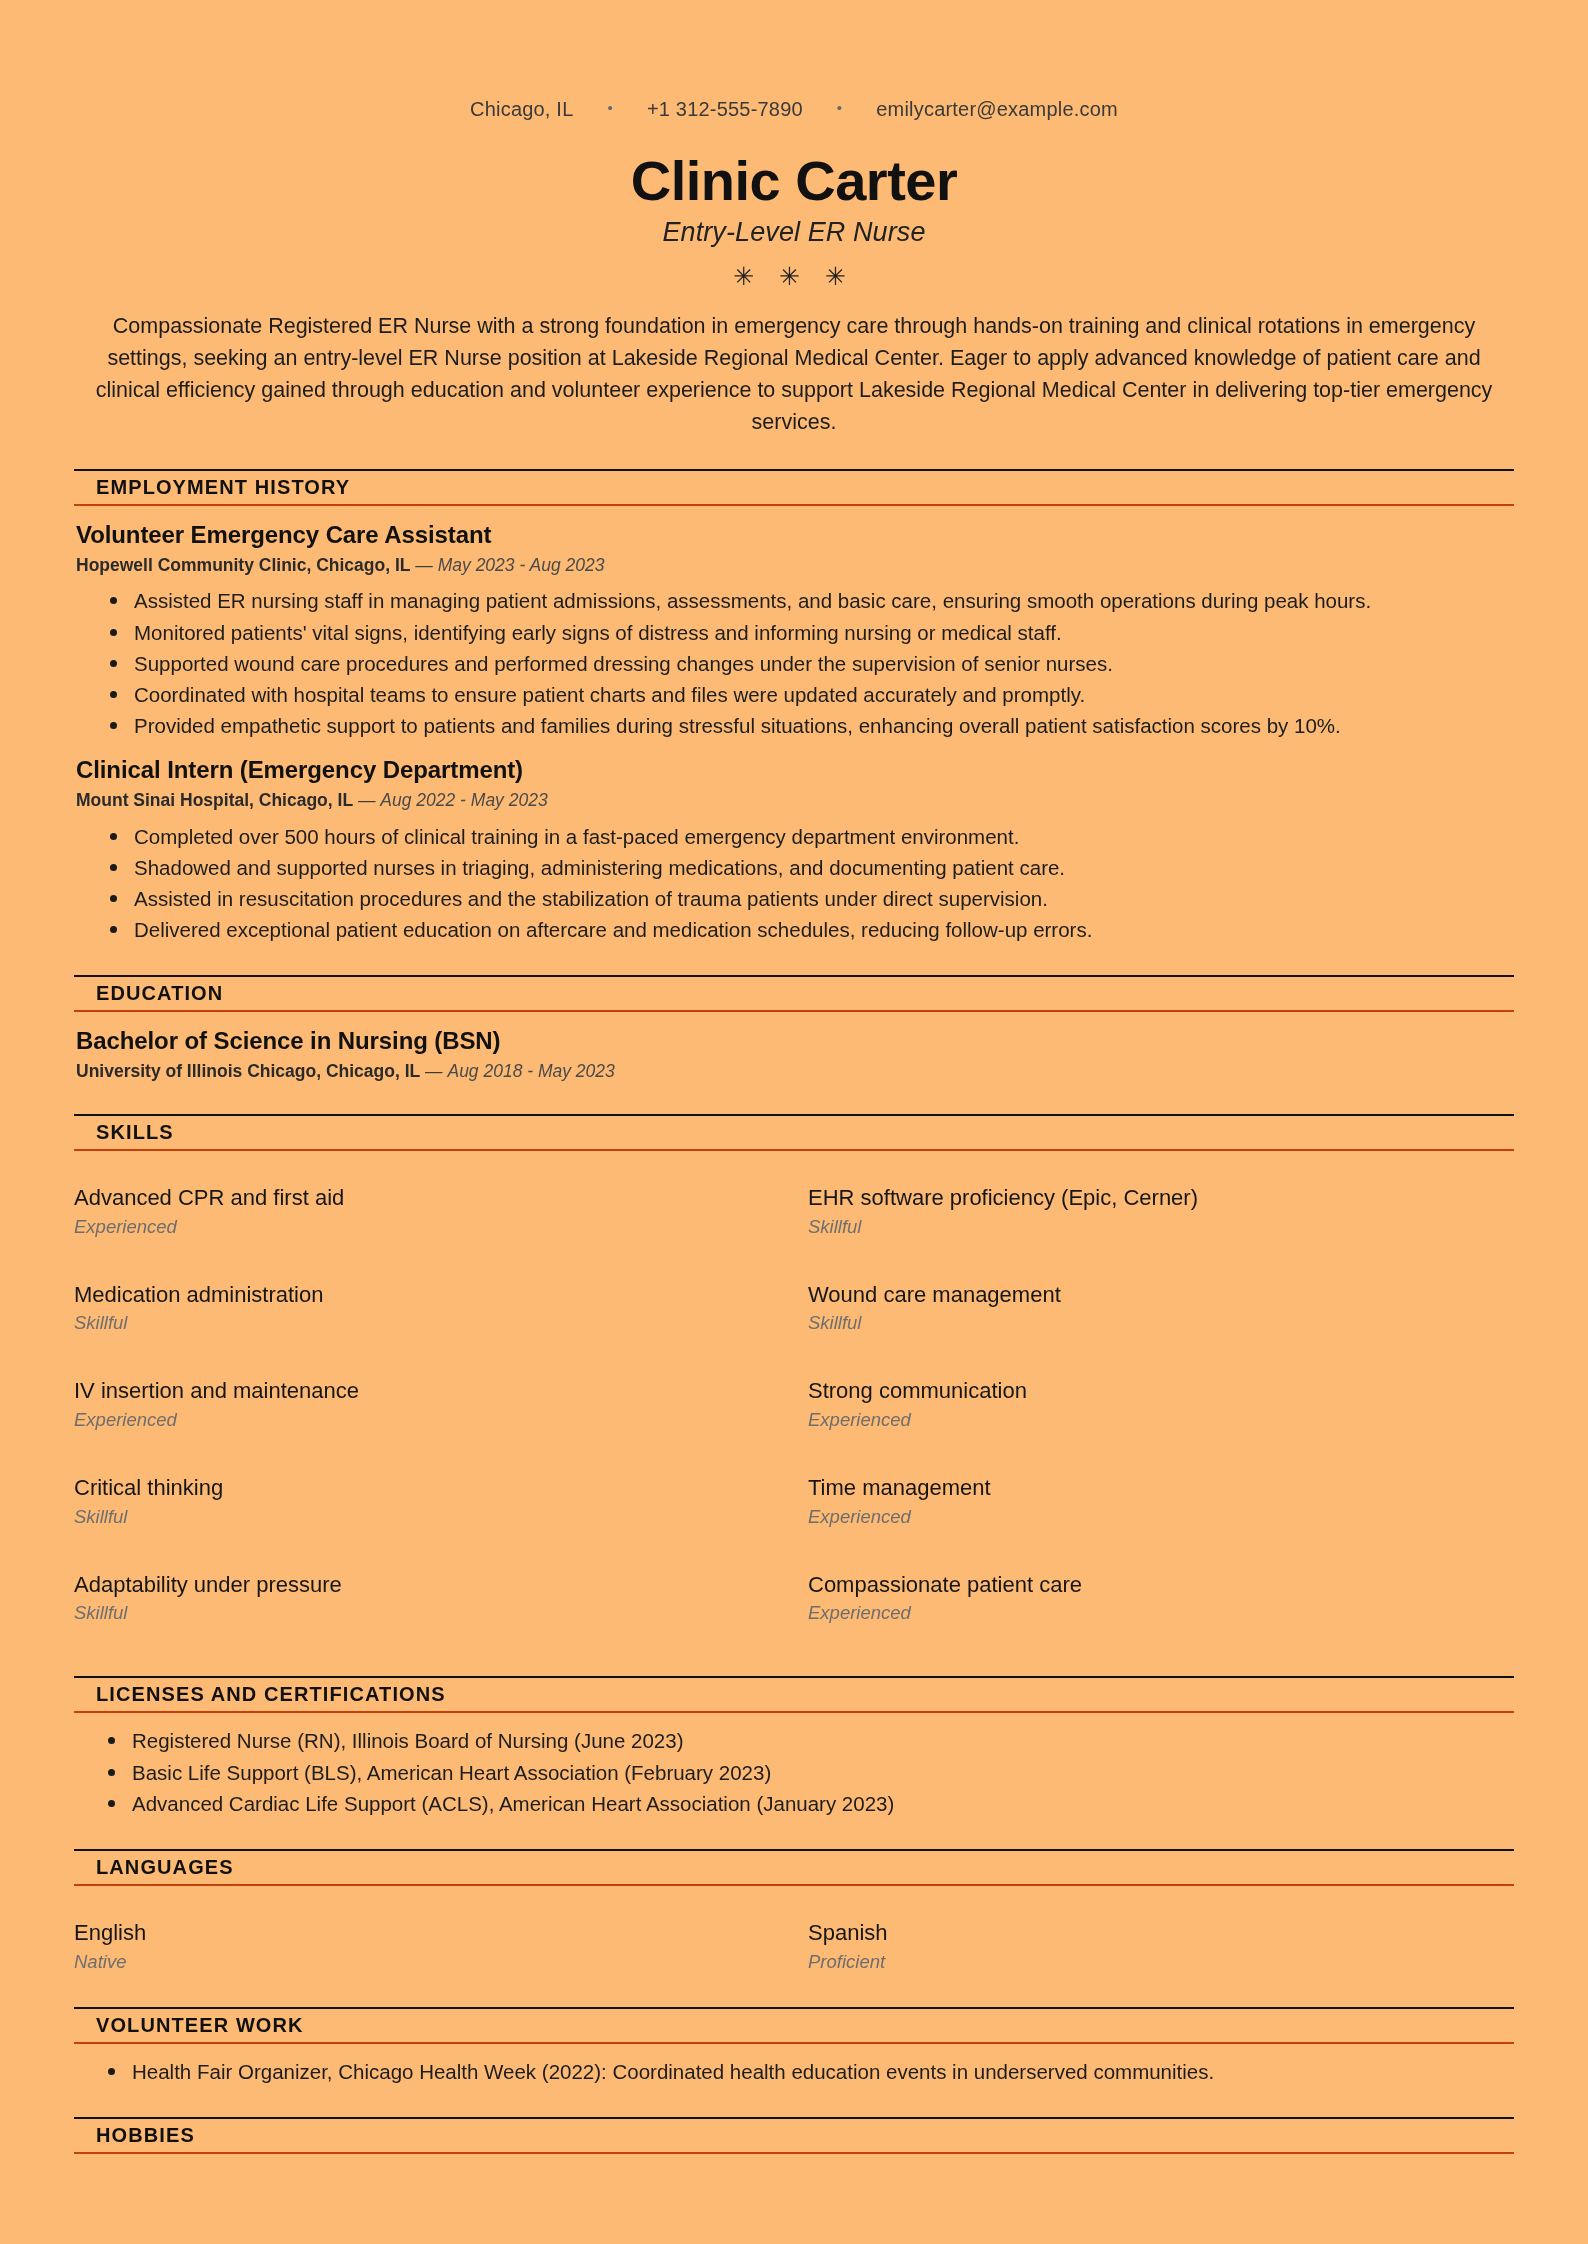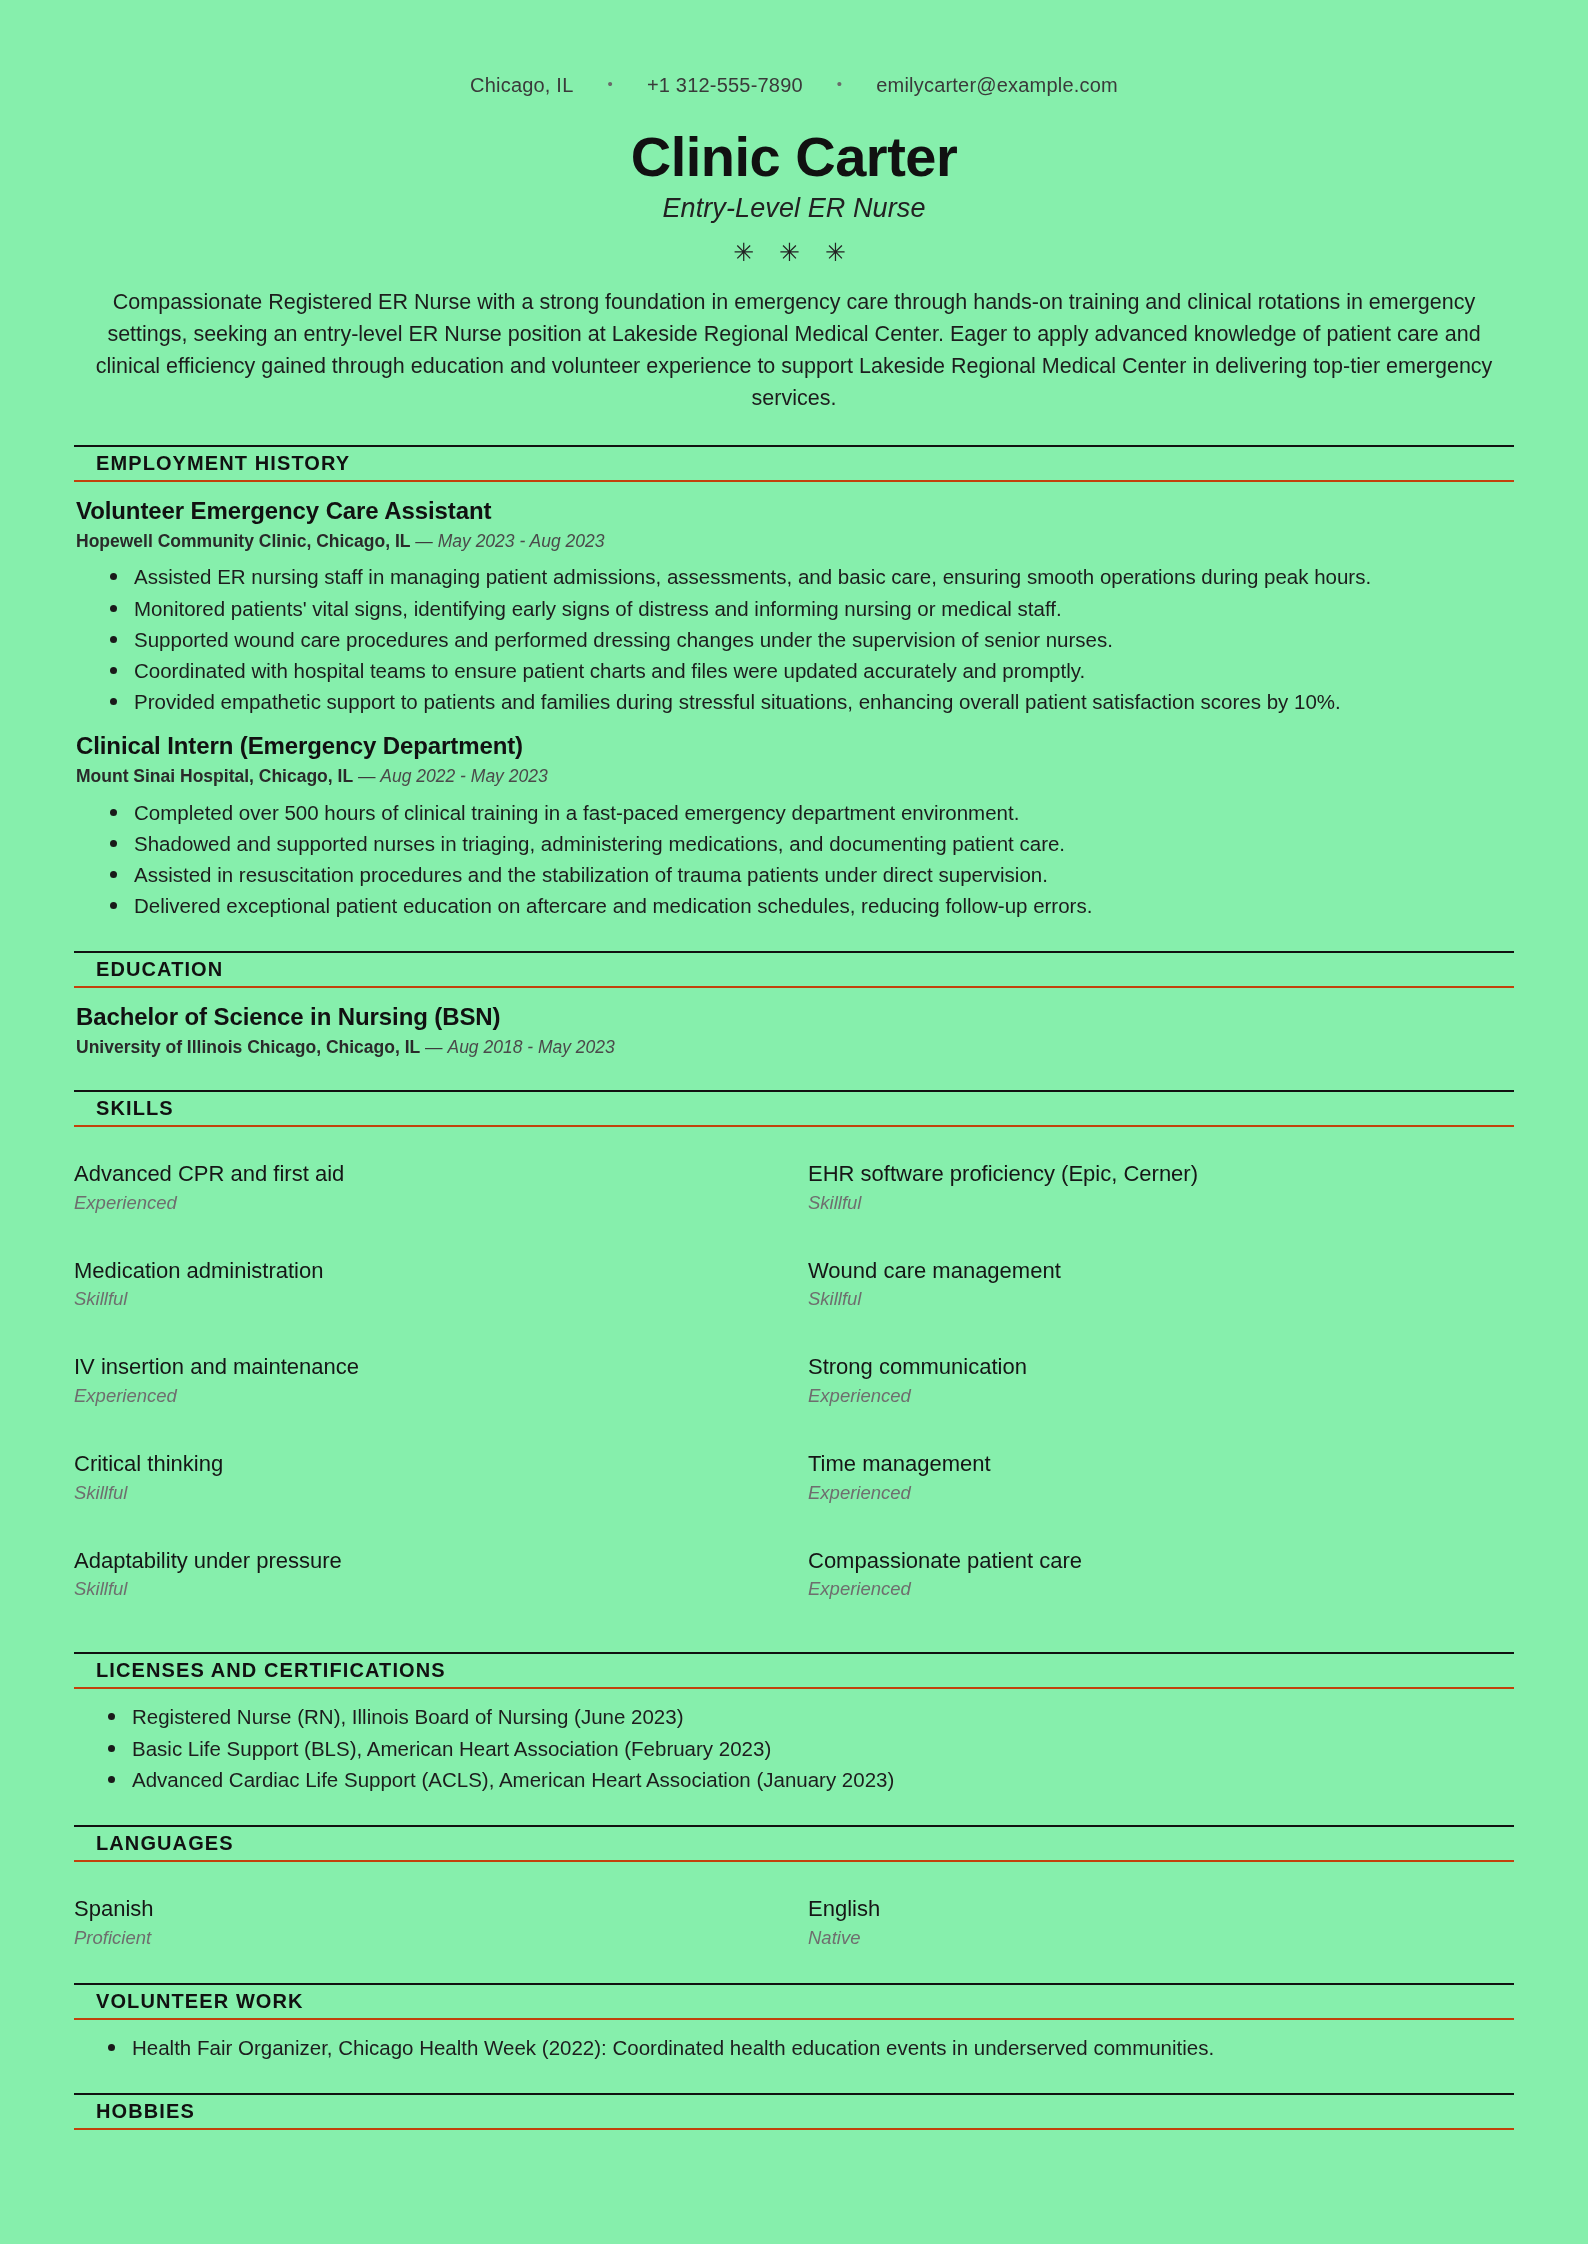--- a/index.html
+++ b/index.html
@@ -7,22 +7,22 @@
   body {
     width: 1588px;
     background: #ffffff;
     font-family: "Liberation Sans", sans-serif;
     color: #1a1a1a;
     -webkit-font-smoothing: antialiased;
   }
   .page {
     width: 1588px;
     min-height: 2244px;
-    background: #86efac;
-    padding: 64px 74px 60px 74px;
+    background: #fdba74;
+    padding: 88px 74px 60px 74px;
   }
 
   
   .contact-line {
     display: flex;
     justify-content: center;
     align-items: center;
     gap: 0;
     font-size: 20px;
     color: #3a3a3a;
@@ -267,26 +267,26 @@
       <li>Registered Nurse (RN), Illinois Board of Nursing (June 2023)</li>
       <li>Basic Life Support (BLS), American Heart Association (February 2023)</li>
       <li>Advanced Cardiac Life Support (ACLS), American Heart Association (January 2023)</li>
     </ul>
   </div>
 
   <div class="section">
     <div class="section-head">LANGUAGES</div>
     <div class="two-col">
       <div class="skill lang">
+        <div class="skill-name">English</div>
+        <div class="skill-level">Native</div>
+      </div>
+      <div class="skill lang">
         <div class="skill-name">Spanish</div>
         <div class="skill-level">Proficient</div>
-      </div>
-      <div class="skill lang">
-        <div class="skill-name">English</div>
-        <div class="skill-level">Native</div>
       </div>
     </div>
   </div>
 
   <div class="section">
     <div class="section-head">VOLUNTEER WORK</div>
     <ul class="bullets" style="margin-top:12px;">
       <li>Health Fair Organizer, Chicago Health Week (2022): Coordinated health education events in underserved communities.</li>
     </ul>
   </div>

